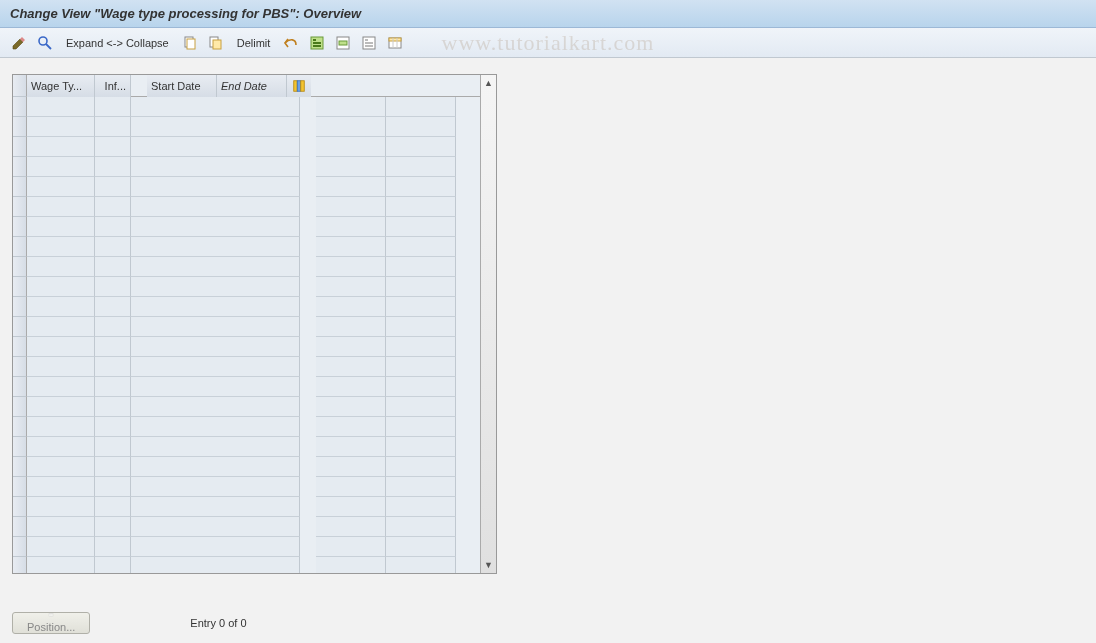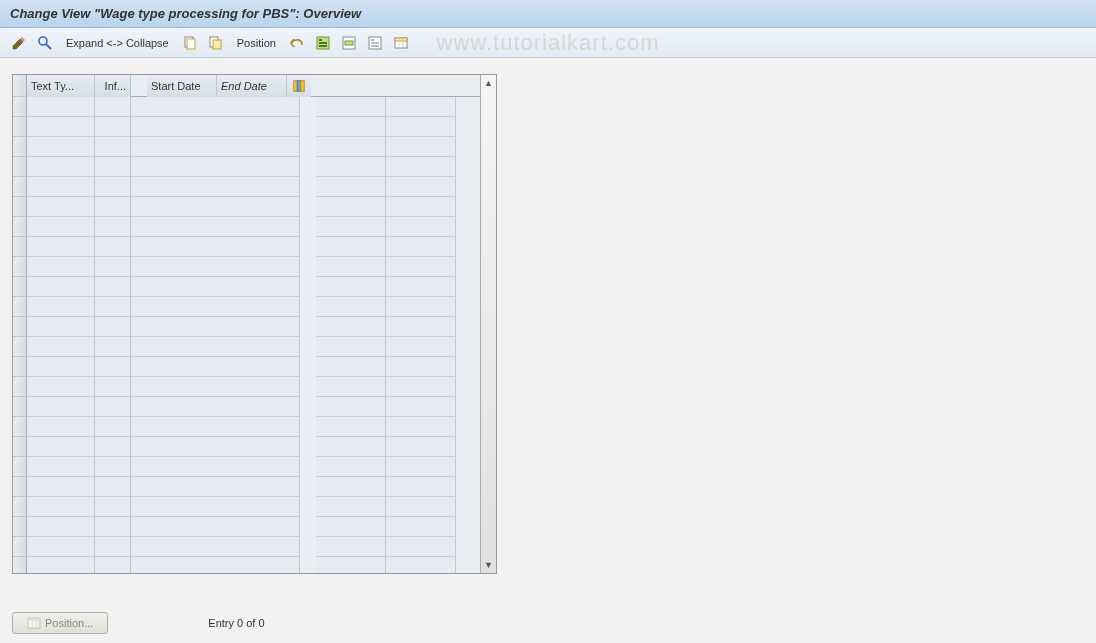--- a/index.html
+++ b/index.html
@@ -165,33 +165,34 @@
       font-size: 11px;
       display: inline-flex;
       align-items: center;
       gap: 4px;
     }
     .sap-btn:disabled, .sap-btn.disabled {
       background: linear-gradient(to bottom, #f0f0ea 0%, #e0e0d8 100%);
       border-color: #b0b0a8;
       color: #888;
       cursor: default;
+      flex-direction: column;
     }
     .entry-label {
       margin-left: 90px;
       color: #333;
     }
     .watermark {
       position: absolute;
       top: 30px; left: 0; right: 0;
       pointer-events: none;
       text-align: center;
       font-size: 22px;
       color: rgba(140,100,60,0.18);
-      font-family: Liberation Sans, sans-serif;
+      font-family: Liberation Serif, serif;
       letter-spacing: 1px;
       z-index: 50;
     }
     svg { display: block; }
   </style>
 </head>
 <body>
 
 <div class="title-bar">
   <span class="title-text">Change View "Wage type processing for PBS": Overview</span>
@@ -216,21 +217,21 @@
         <rect x="3" y="2" width="8" height="10" fill="#fff" stroke="#888"></rect>
         <rect x="5" y="4" width="8" height="10" fill="#fff" stroke="#c8a040"></rect>
       </svg>
   </span>
   <span class="tb-btn">
     <svg width="16" height="16" viewBox="0 0 16 16">
         <rect x="2" y="2" width="8" height="10" fill="#fff" stroke="#888"></rect>
         <rect x="5" y="5" width="8" height="9" fill="#ffe9a8" stroke="#c8a040"></rect>
       </svg>
   </span>
-  <span class="tb-text-btn">Position</span>
+  <span class="tb-text-btn">Delimit</span>
   <span class="tb-btn">
     <svg width="16" height="16" viewBox="0 0 16 16">
         <path d="M5 4 L2 8 L5 12" fill="none" stroke="#c08020" stroke-width="1.6"></path>
         <path d="M2 8 C 7 3 13 4 13 10" fill="none" stroke="#c08020" stroke-width="1.6"></path>
       </svg>
   </span>
   <span class="tb-btn">
     <svg width="16" height="16" viewBox="0 0 16 16">
         <rect x="2" y="2" width="12" height="12" fill="#bfe08a" stroke="#6a9a3a"></rect>
         <rect x="4" y="4" width="3" height="2" fill="#4a7a1a"></rect>
@@ -261,21 +262,21 @@
       </svg>
   </span>
 </div>
 
 <div class="content-area">
   <div class="content-inner">
     <div class="table-wrap">
       <div class="table-main">
         <div class="table-header">
           <div class="row-marker-h"></div>
-          <div class="th col-wt">Text Ty...</div>
+          <div class="th col-wt">Wage Ty...</div>
           <div class="th col-inf">Inf...</div>
           <div class="th col-start">Start Date</div>
           <div class="th col-end">End Date</div>
           <div class="th col-cfg">
             <svg width="14" height="14" viewBox="0 0 16 16">
                 <rect x="2" y="2" width="4" height="12" fill="#f4c430" stroke="#b88a10"></rect>
                 <rect x="6" y="2" width="4" height="12" fill="#6aa0e8" stroke="#3a70b8"></rect>
                 <rect x="10" y="2" width="4" height="12" fill="#f4c430" stroke="#b88a10"></rect>
               </svg>
           </div>

